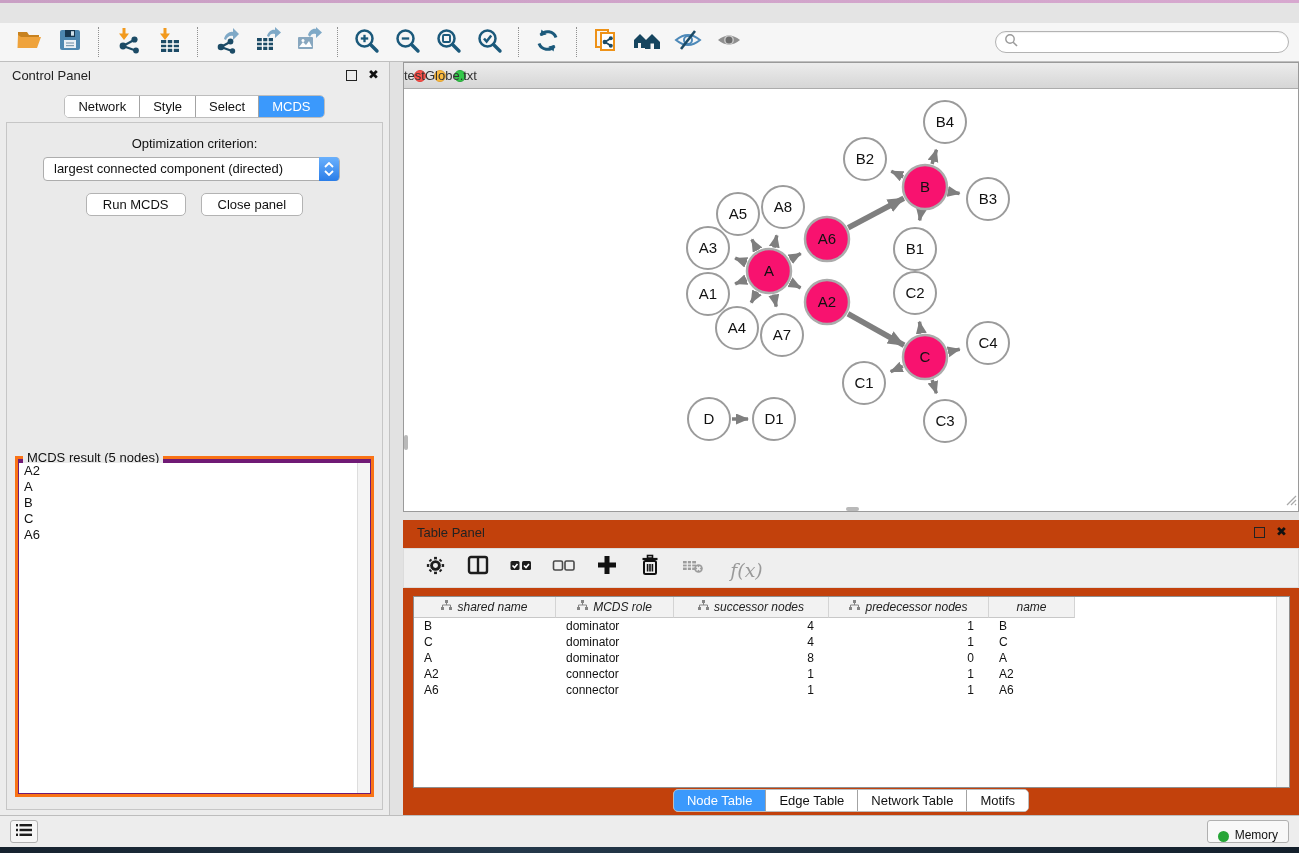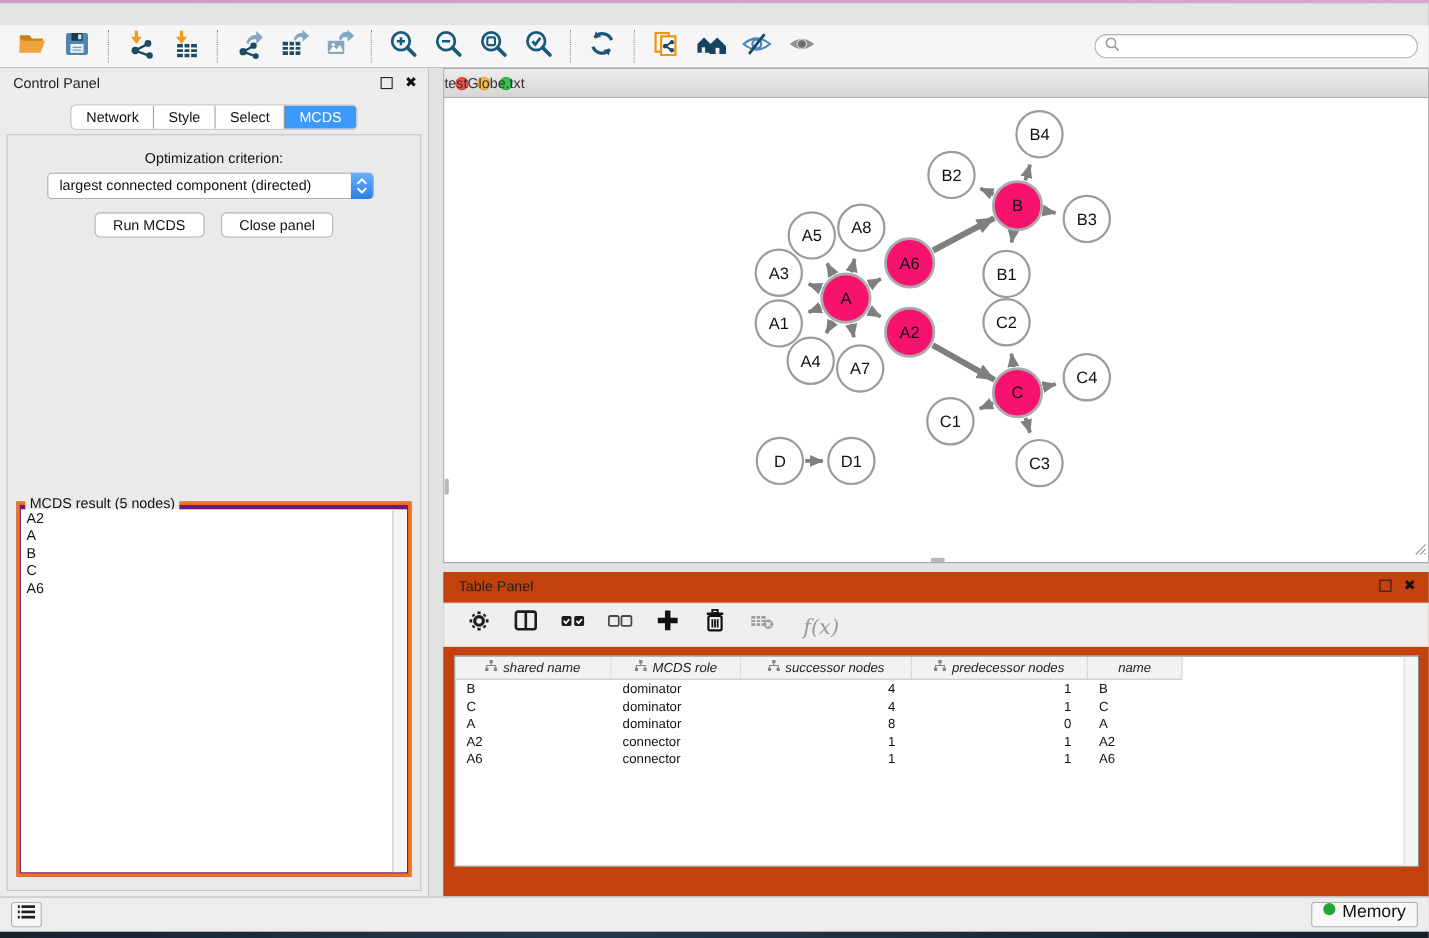--- a/index.html
+++ b/index.html
@@ -77,21 +77,21 @@
   .tbody{position:absolute;left:0;top:21px;right:0;bottom:0;}
   .trow{display:flex;height:16px;}
   .td{font-size:12px;line-height:16px;color:#111;overflow:hidden;white-space:nowrap;}
   .table-scroll{position:absolute;right:0;top:0;bottom:0;width:13px;background:#f5f5f5;border-left:1px solid #dcdcdc;}
   .tp-tabs{position:absolute;left:0;right:0;bottom:3px;display:flex;justify-content:center;}
   
   .statusbar{position:absolute;left:0;top:815px;width:100%;height:32px;background:#ededed;border-top:1px solid #bdbdbd;}
   .list-btn{position:absolute;left:10px;top:4px;width:28px;height:23px;border:1px solid #b0b0b0;border-radius:3px;
     background:#f6f6f6;display:flex;align-items:center;justify-content:center;}
   .mem-btn{position:absolute;right:10px;top:4px;height:23px;border:1px solid #b0b0b0;border-radius:3px;background:#f8f8f8;
-    display:flex;align-items:flex-start;gap:6px;padding:0 10px;font-size:16px;color:#111;}
+    display:flex;align-items:flex-end;gap:6px;padding:0 10px;font-size:12px;color:#111;}
   .mem-dot{width:11px;height:11px;border-radius:50%;background:#27A537;}
   .bottom-strip{position:absolute;left:0;top:847px;width:100%;height:6px;background:linear-gradient(90deg,#16222e,#24384a 40%,#131f2b);}
 </style>
 </head>
 <body>
 
 <div id="screen">
   <div class="top-strip"></div>
 
 
@@ -598,20 +598,28 @@
               <div class="trow">
                 <div class="td" style="width: 142px; text-align: left; padding: 0px 0px 0px 10px;">A6</div>
                 <div class="td" style="width: 118px; text-align: left; padding: 0px 0px 0px 10px;">connector</div>
                 <div class="td" style="width: 155px; text-align: right; padding: 0px 15px 0px 0px;">1</div>
                 <div class="td" style="width: 160px; text-align: right; padding: 0px 15px 0px 0px;">1</div>
                 <div class="td" style="width: 86px; text-align: left; padding: 0px 0px 0px 10px;">A6</div>
               </div>
             </div>
           <div class="table-scroll"></div>
         </div>
+        <div class="tp-tabs">
+          <div class="seggroup" id="tp-tabgroup">
+              <div class="seg selected">Node Table</div>
+              <div class="seg">Edge Table</div>
+              <div class="seg">Network Table</div>
+              <div class="seg">Motifs</div>
+            </div>
+        </div>
       </div>
     </div>
   </div>
 
   <div class="statusbar">
     <div class="list-btn">
       <span><svg width="16" height="14" viewBox="0 0 16 14">
             <g fill="#1d1d1d">
               <rect x="0" y="1" width="2" height="2.4"></rect>
               <rect x="3.5" y="1" width="12.5" height="2.4"></rect>

